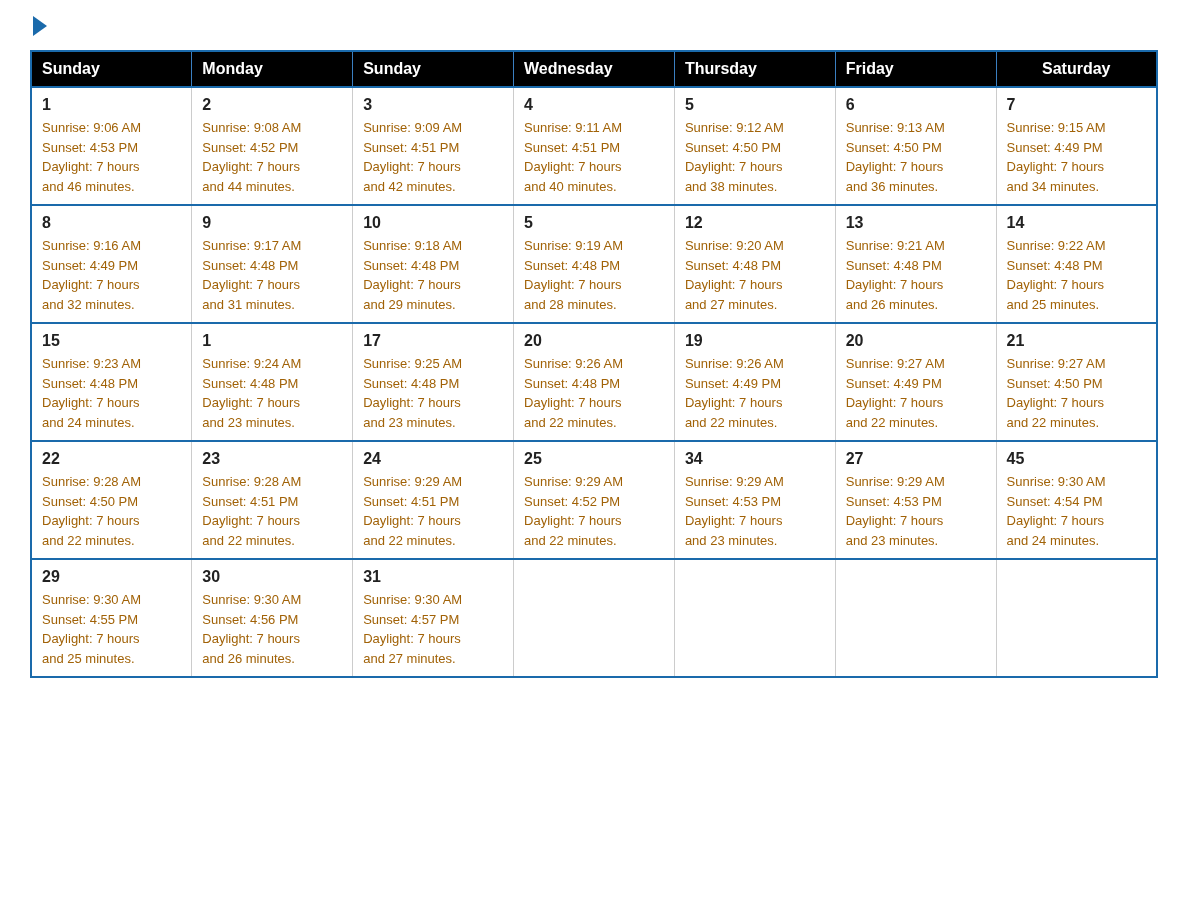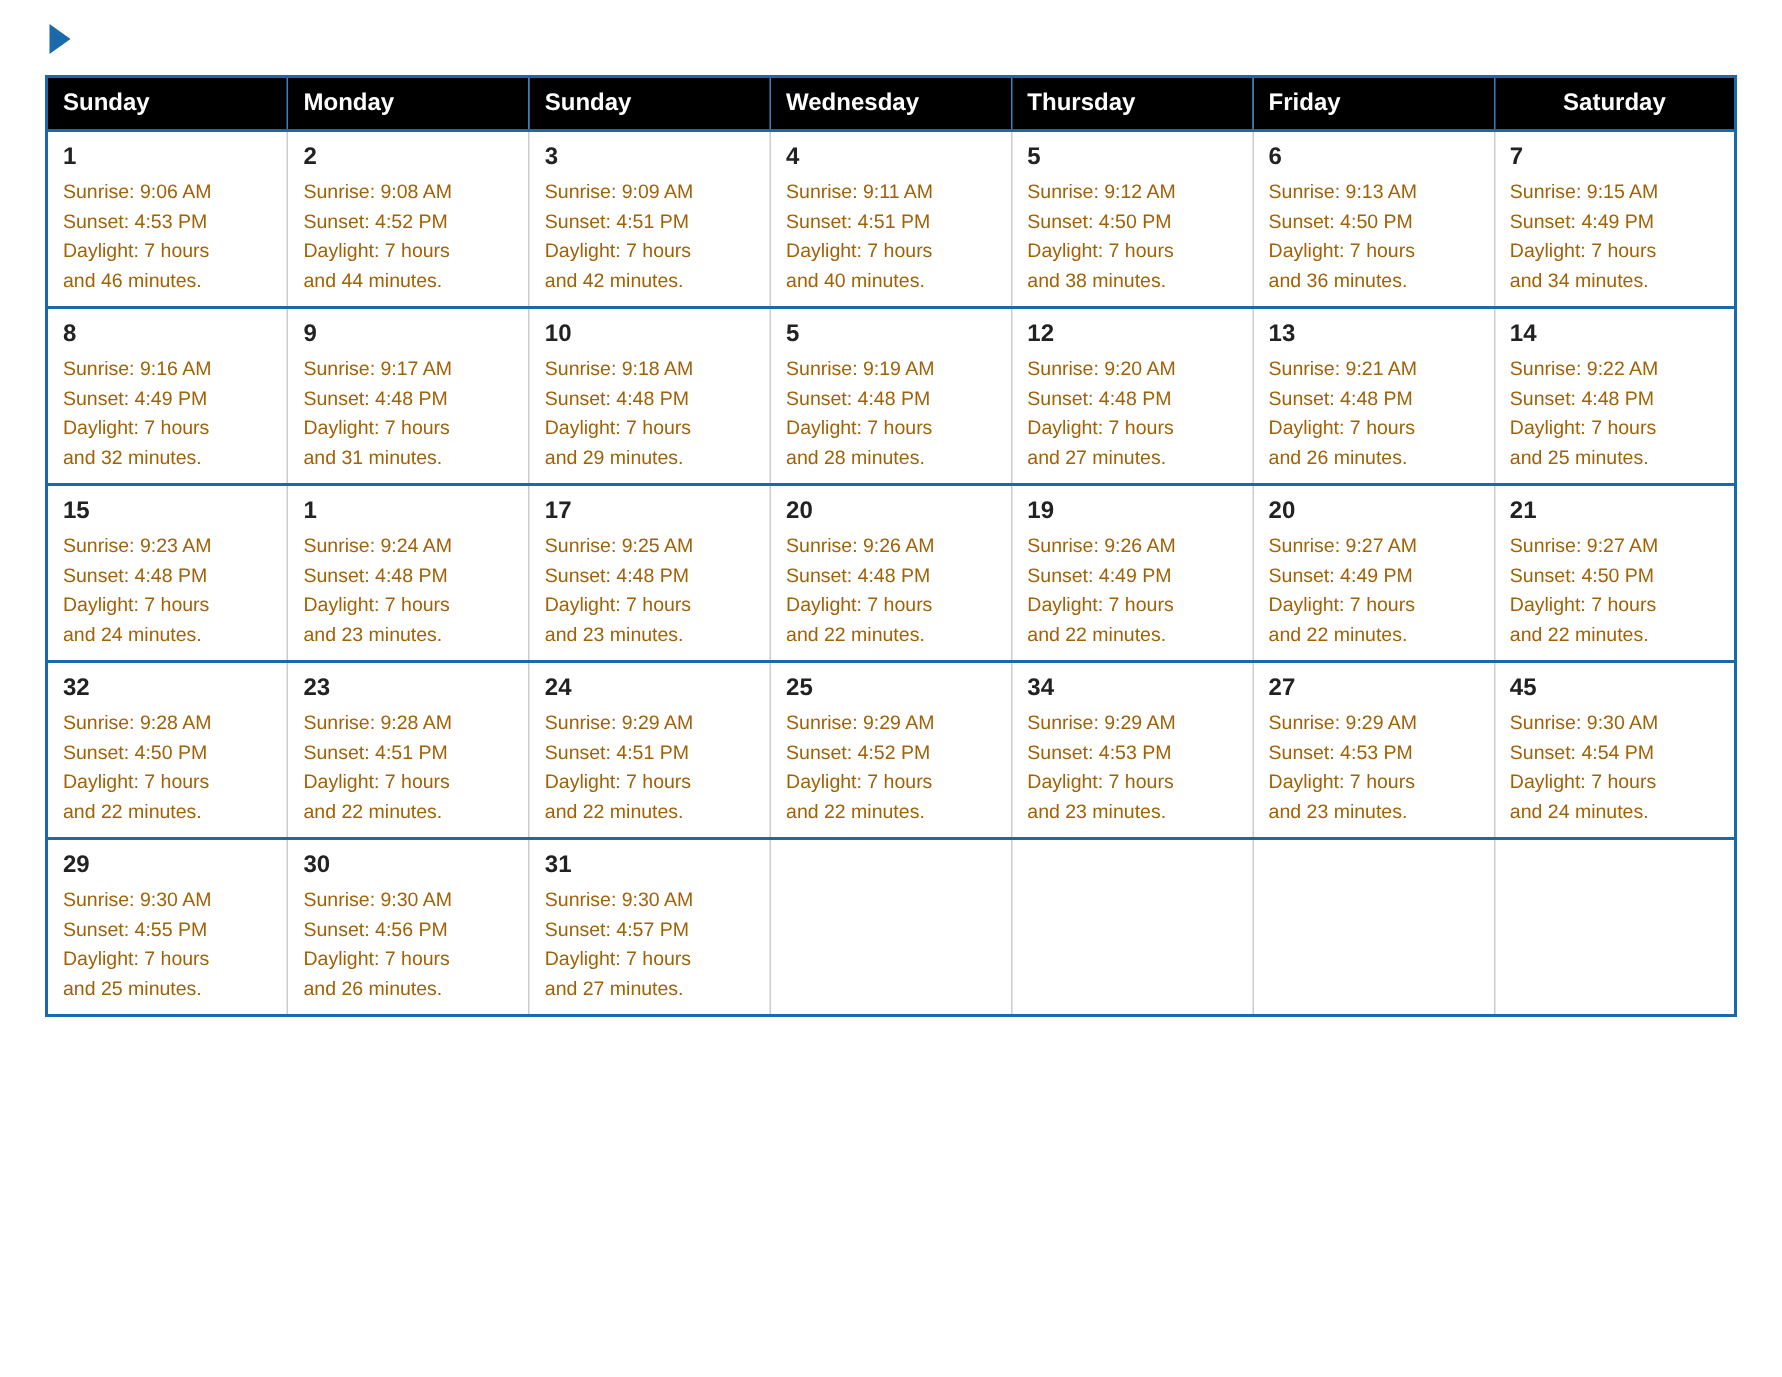--- a/index.html
+++ b/index.html
@@ -333,21 +333,21 @@
         <div class="day-info">
           Sunrise: 9:27 AM<br>
           Sunset: 4:50 PM<br>
           Daylight: 7 hours<br>
           and 22 minutes.
         </div>
       </td>
       </tr>
       <tr>
         <td>
-        <div class="day-num">32</div>
+        <div class="day-num">22</div>
         <div class="day-info">
           Sunrise: 9:28 AM<br>
           Sunset: 4:50 PM<br>
           Daylight: 7 hours<br>
           and 22 minutes.
         </div>
       </td>
         <td>
         <div class="day-num">23</div>
         <div class="day-info">

